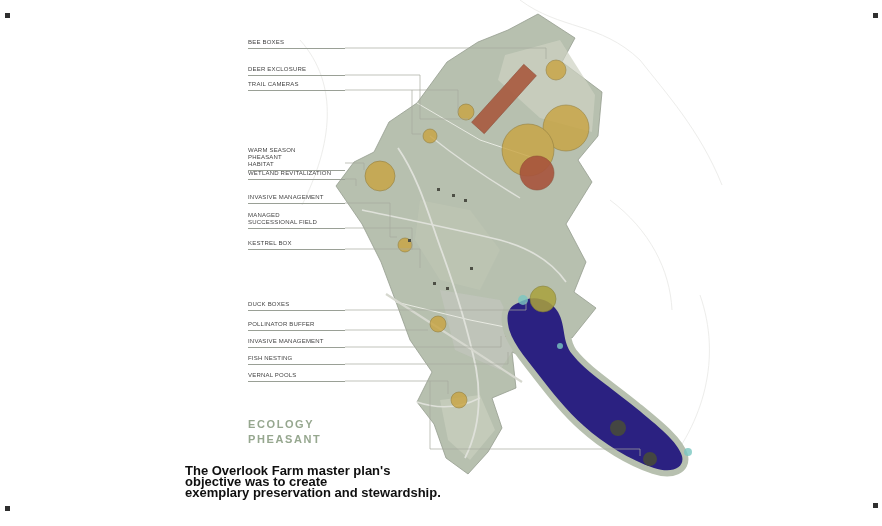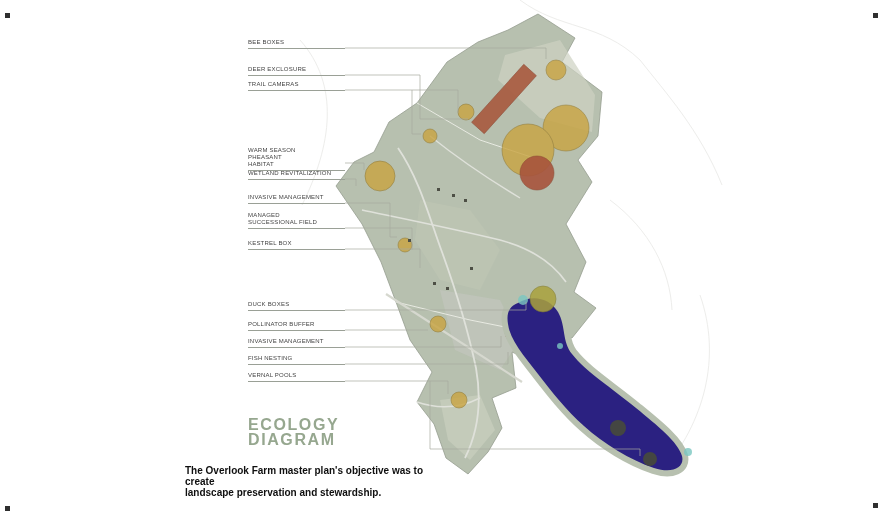--- a/index.html
+++ b/index.html
@@ -14,26 +14,26 @@
     border-bottom:1px solid #9aa096;
     font-size:6px; line-height:7px; letter-spacing:0.2px;
     color:#444; padding-bottom:2px;
   }
   .map-label .lbl { display:block; }
   .map-label .narrow60 { width:60px; }
   .map-label .narrow80 { width:80px; }
 
   .diagram-title {
     position:absolute; left:248px; top:417px;
-    color:#96a78f; font-size:16px; font-weight:bold;
+    color:#96a78f; font-size:11px; font-weight:bold;
     letter-spacing:1.6px; line-height:15px;
   }
   .caption {
     position:absolute; left:185px; top:466px; width:260px;
-    color:#0f0f0f; font-size:10px; font-weight:bold; line-height:10.8px;
+    color:#0f0f0f; font-size:13px; font-weight:bold; line-height:10.8px;
   }
   .crop-mark {
     position:absolute; width:5px; height:5px; background:#2f2f2f;
   }
 </style>
 </head>
 <body>
 
 <div class="page">
 
@@ -172,21 +172,21 @@
     </div>
   <div class="map-label" style="top:355px;">
     <span class="lbl">FISH NESTING</span>
     </div>
   <div class="map-label" style="top:372px;">
     <span class="lbl">VERNAL POOLS</span>
     </div>
 
   <div class="diagram-title">
     <div>ECOLOGY</div>
-    <div>DIAGRAM</div>
+    <div>PHEASANT</div>
   </div>
 
   <div class="caption">
     <div>The Overlook Farm master plan's objective was to create</div>
-    <div>landscape preservation and stewardship.</div>
+    <div>exemplary preservation and stewardship.</div>
   </div>
 
 </div>
 
 </body></html>

